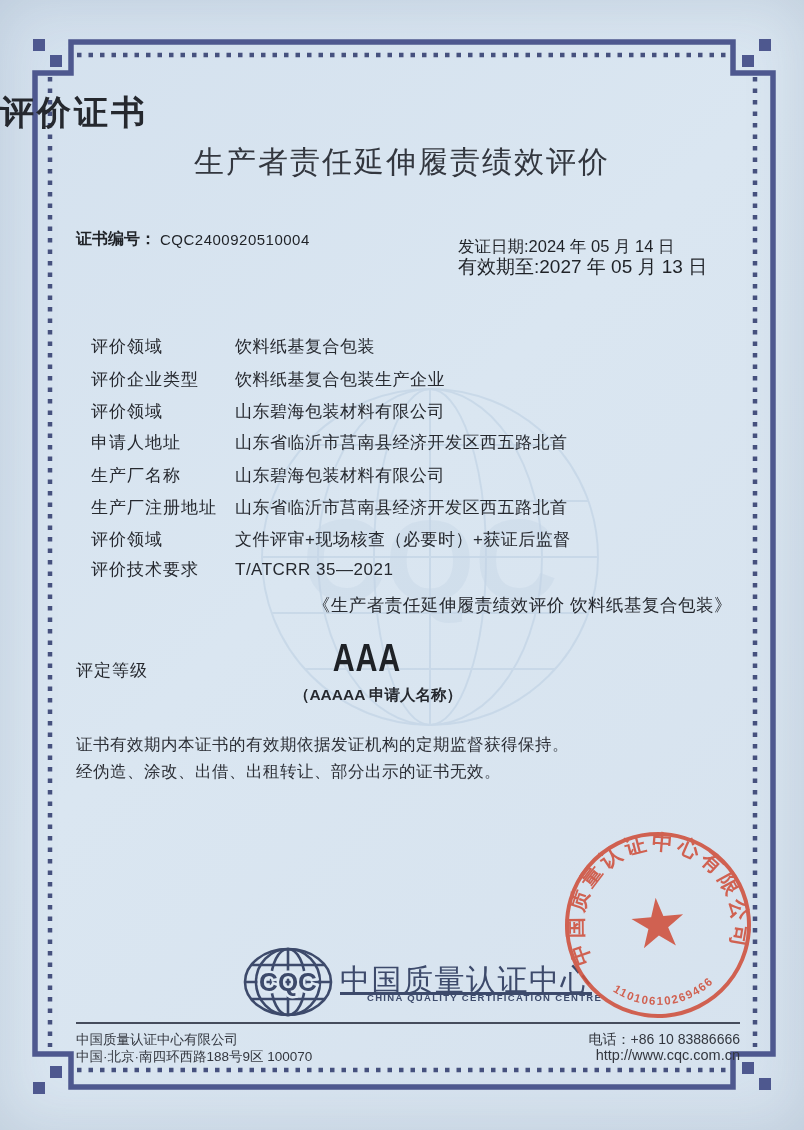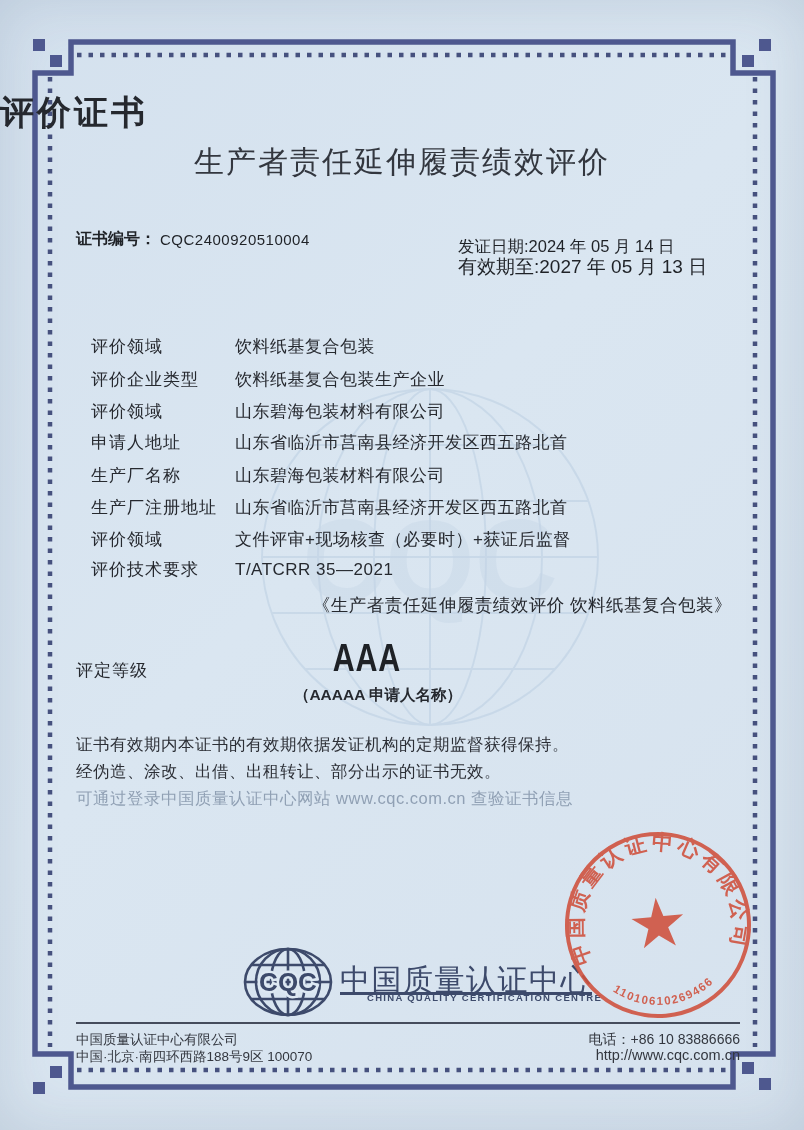--- a/index.html
+++ b/index.html
@@ -118,21 +118,20 @@
   </div>
 
   <div class="abs standard">《生产者责任延伸履责绩效评价 饮料纸基复合包装》</div>
 
   <div class="abs rating-label">评定等级</div>
   <div class="abs grade">AAA</div>
   <div class="abs grade-note">（AAAAA 申请人名称）</div>
 
   <div class="abs note" style="top:726px">证书有效期内本证书的有效期依据发证机构的定期监督获得保持。</div>
   <div class="abs note" style="top:753px">经伪造、涂改、出借、出租转让、部分出示的证书无效。</div>
-  <div class="abs note muted" style="top:780px">可通过登录中国质量认证中心网站 www.cqc.com.cn 查验证书信息</div>
 
   <svg class="abs" style="left:238px;top:946px" width="100" height="72" viewBox="0 0 100 72">
     <g stroke="#3d4a6b" stroke-width="2.6" fill="none">
       <ellipse cx="50" cy="36" rx="43" ry="33"></ellipse>
       <ellipse cx="50" cy="36" rx="32" ry="33"></ellipse>
       <ellipse cx="50" cy="36" rx="17" ry="33"></ellipse>
       <line x1="50" y1="3" x2="50" y2="69"></line>
       <line x1="13" y1="19" x2="87" y2="19"></line>
       <line x1="7" y1="36" x2="93" y2="36"></line>
       <line x1="13" y1="53" x2="87" y2="53"></line>

